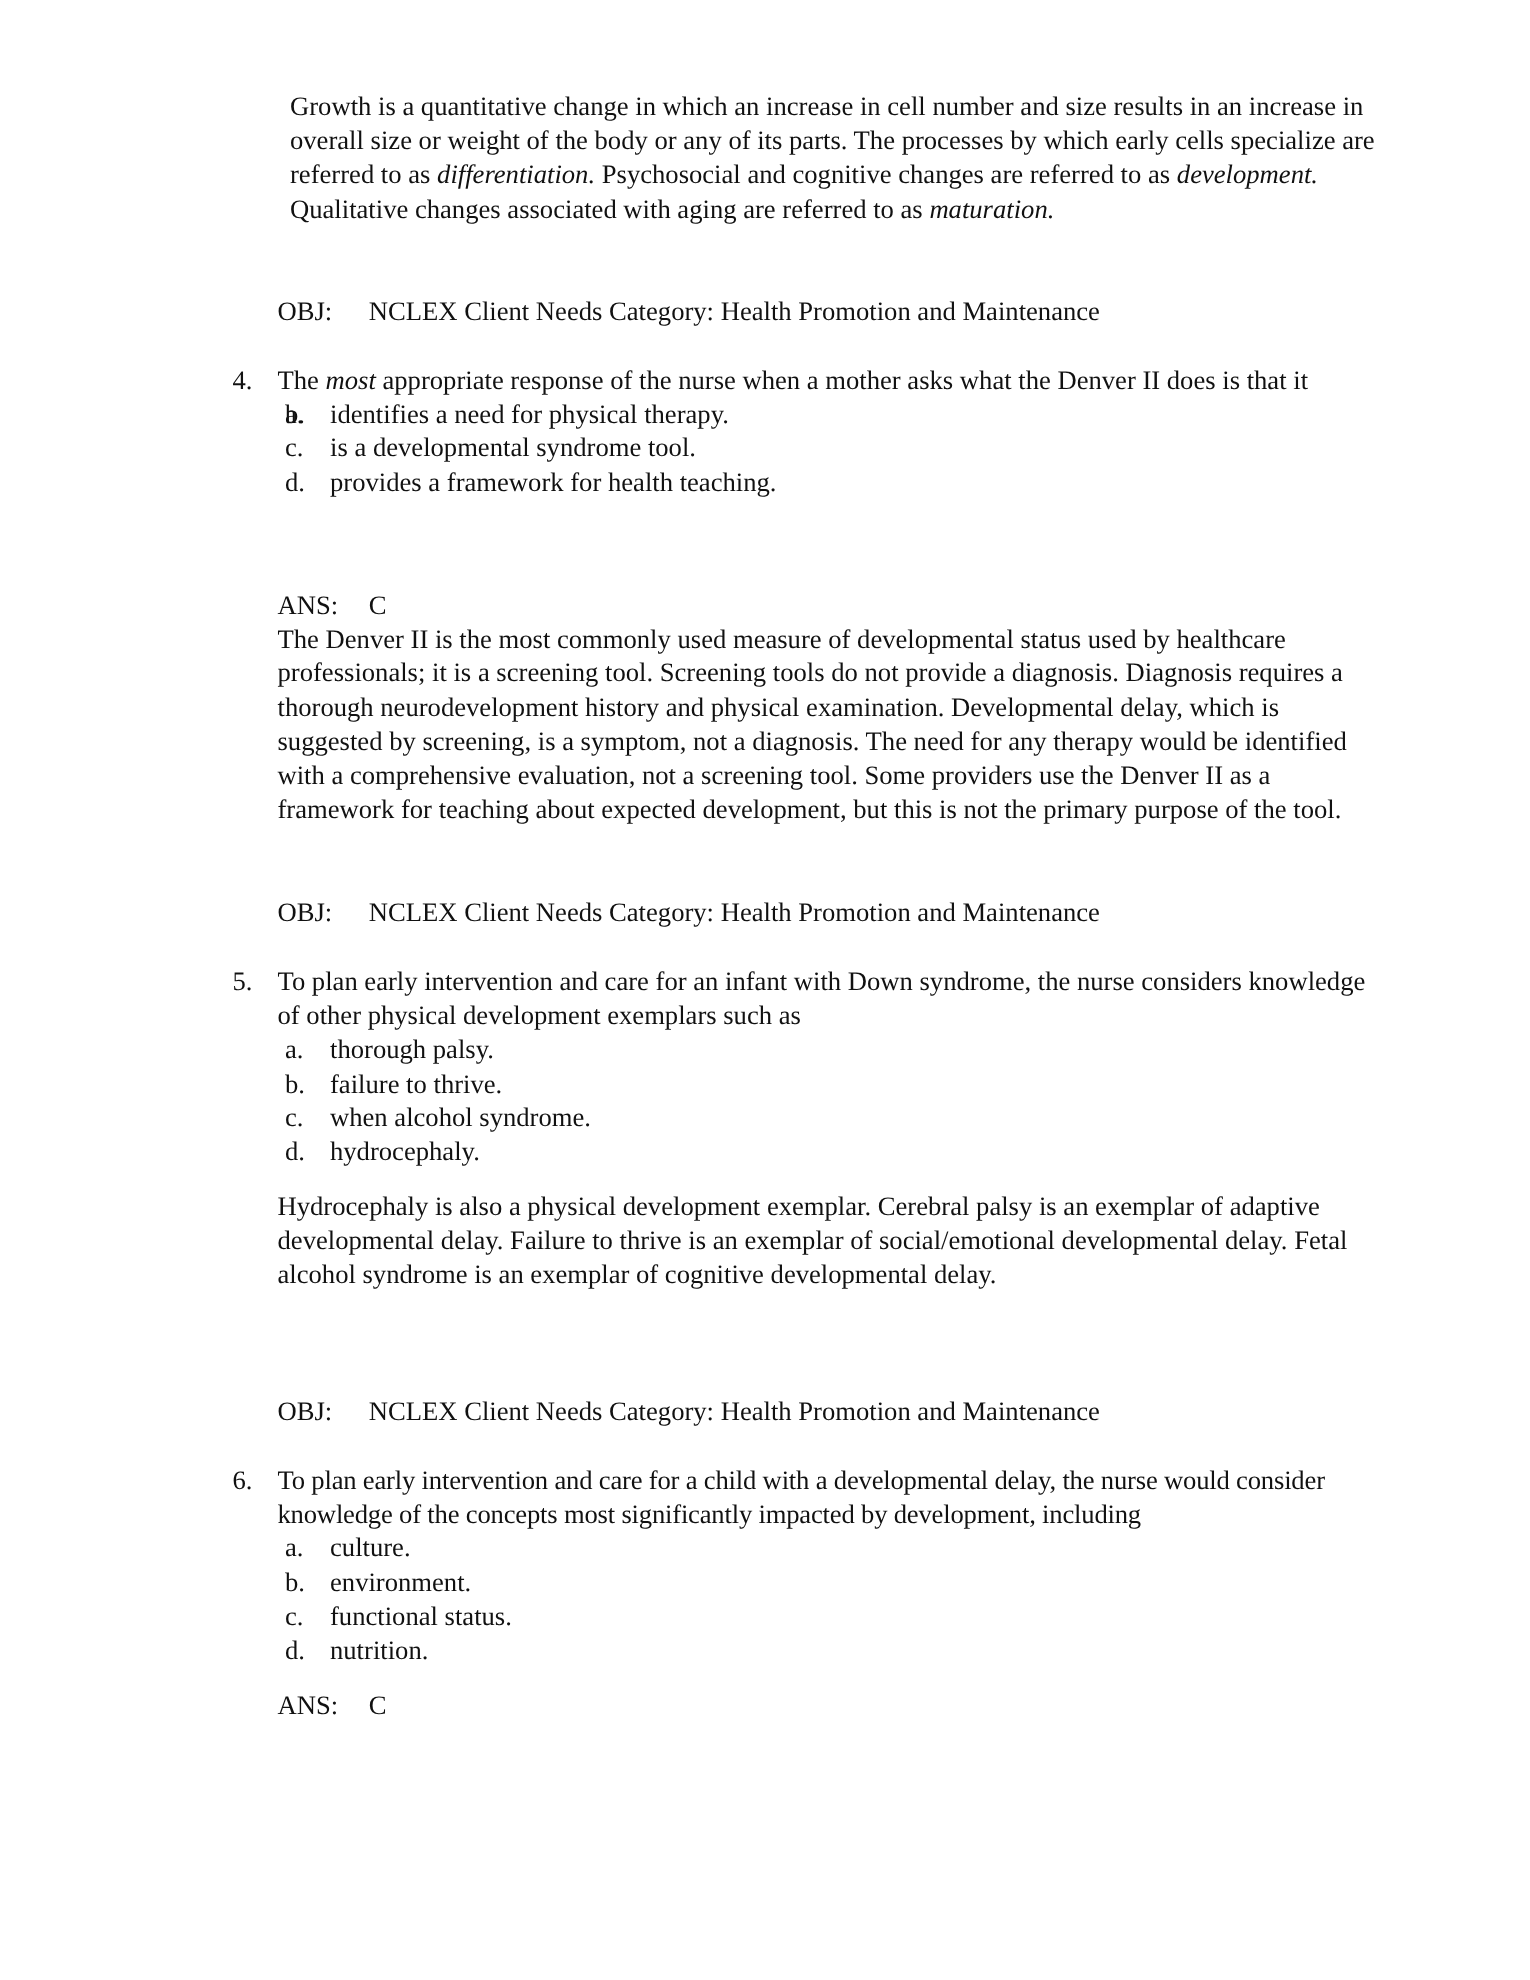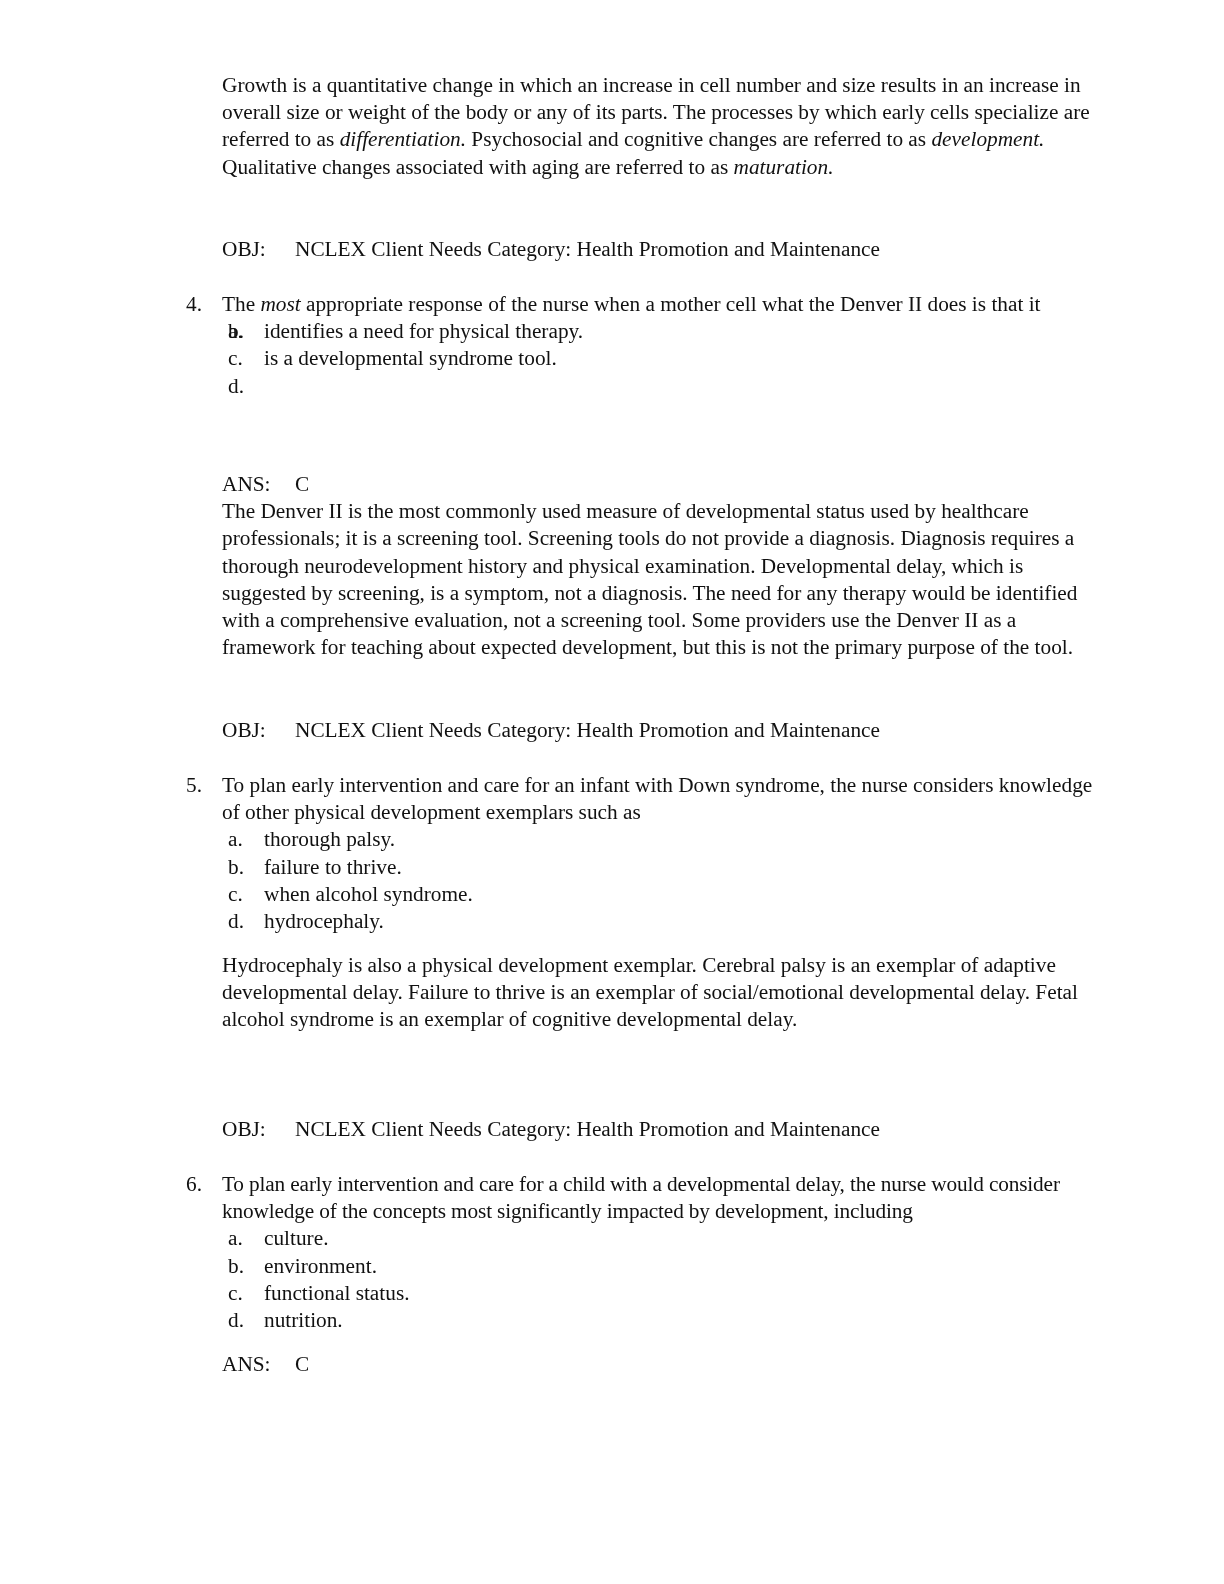--- a/index.html
+++ b/index.html
@@ -18,39 +18,39 @@
   .options { margin: 0; padding: 0; list-style: none; margin-left: 42px; }
   .option { position: relative; padding-left: 36px; }
   .opt-letter { position: absolute; left: 0; top: 0; }
   em { font-style: italic; }
 </style>
 </head>
 <body>
 
 <div class="page">
 
-  <div class="block" style="top:72px;">
+  <div class="block" style="top:72px;margin-left:10px;">
     <p class="para">
       <span>Growth is a quantitative change in which an increase in cell number and size results in an increase in overall size or weight of the body or any of its parts. The processes by which early cells specialize are referred to as </span><em>differentiation.</em><span> Psychosocial and cognitive changes are referred to as </span><em>development.</em><span> Qualitative changes associated with aging are referred to as </span><em>maturation.</em>
     </p>
   </div>
   <div class="block" style="top:236px;">
     <span class="obj-label">OBJ:</span><span>NCLEX Client Needs Category: Health Promotion and Maintenance</span>
   </div>
 
   <div class="question" style="top:291px;">
     <span class="q-num">4.</span>
     <div class="q-stem">
-      <span>The </span><em>most</em><span> appropriate response of the nurse when a mother cell what the Denver II does is that it</span>
+      <span>The </span><em>most</em><span> appropriate response of the nurse when a mother asks what the Denver II does is that it</span>
     </div>
     <ul class="options">
       <li class="option"><span class="opt-letter">a.</span></li>
       <li class="option"><span class="opt-letter">b.</span><span>identifies a need for physical therapy.</span></li>
       <li class="option"><span class="opt-letter">c.</span><span>is a developmental syndrome tool.</span></li>
-      <li class="option"><span class="opt-letter">d.</span></li>
+      <li class="option"><span class="opt-letter">d.</span><span>provides a framework for health teaching.</span></li>
     </ul>
   </div>
   <div class="block" style="top:471px;">
     <div><span class="ans-label">ANS:</span><span>C</span></div>
     <p class="para">The Denver II is the most commonly used measure of developmental status used by healthcare professionals; it is a screening tool. Screening tools do not provide a diagnosis. Diagnosis requires a thorough neurodevelopment history and physical examination. Developmental delay, which is suggested by screening, is a symptom, not a diagnosis. The need for any therapy would be identified with a comprehensive evaluation, not a screening tool. Some providers use the Denver II as a framework for teaching about expected development, but this is not the primary purpose of the tool.</p>
   </div>
   <div class="block" style="top:717px;">
     <span class="obj-label">OBJ:</span><span>NCLEX Client Needs Category: Health Promotion and Maintenance</span>
   </div>
 

